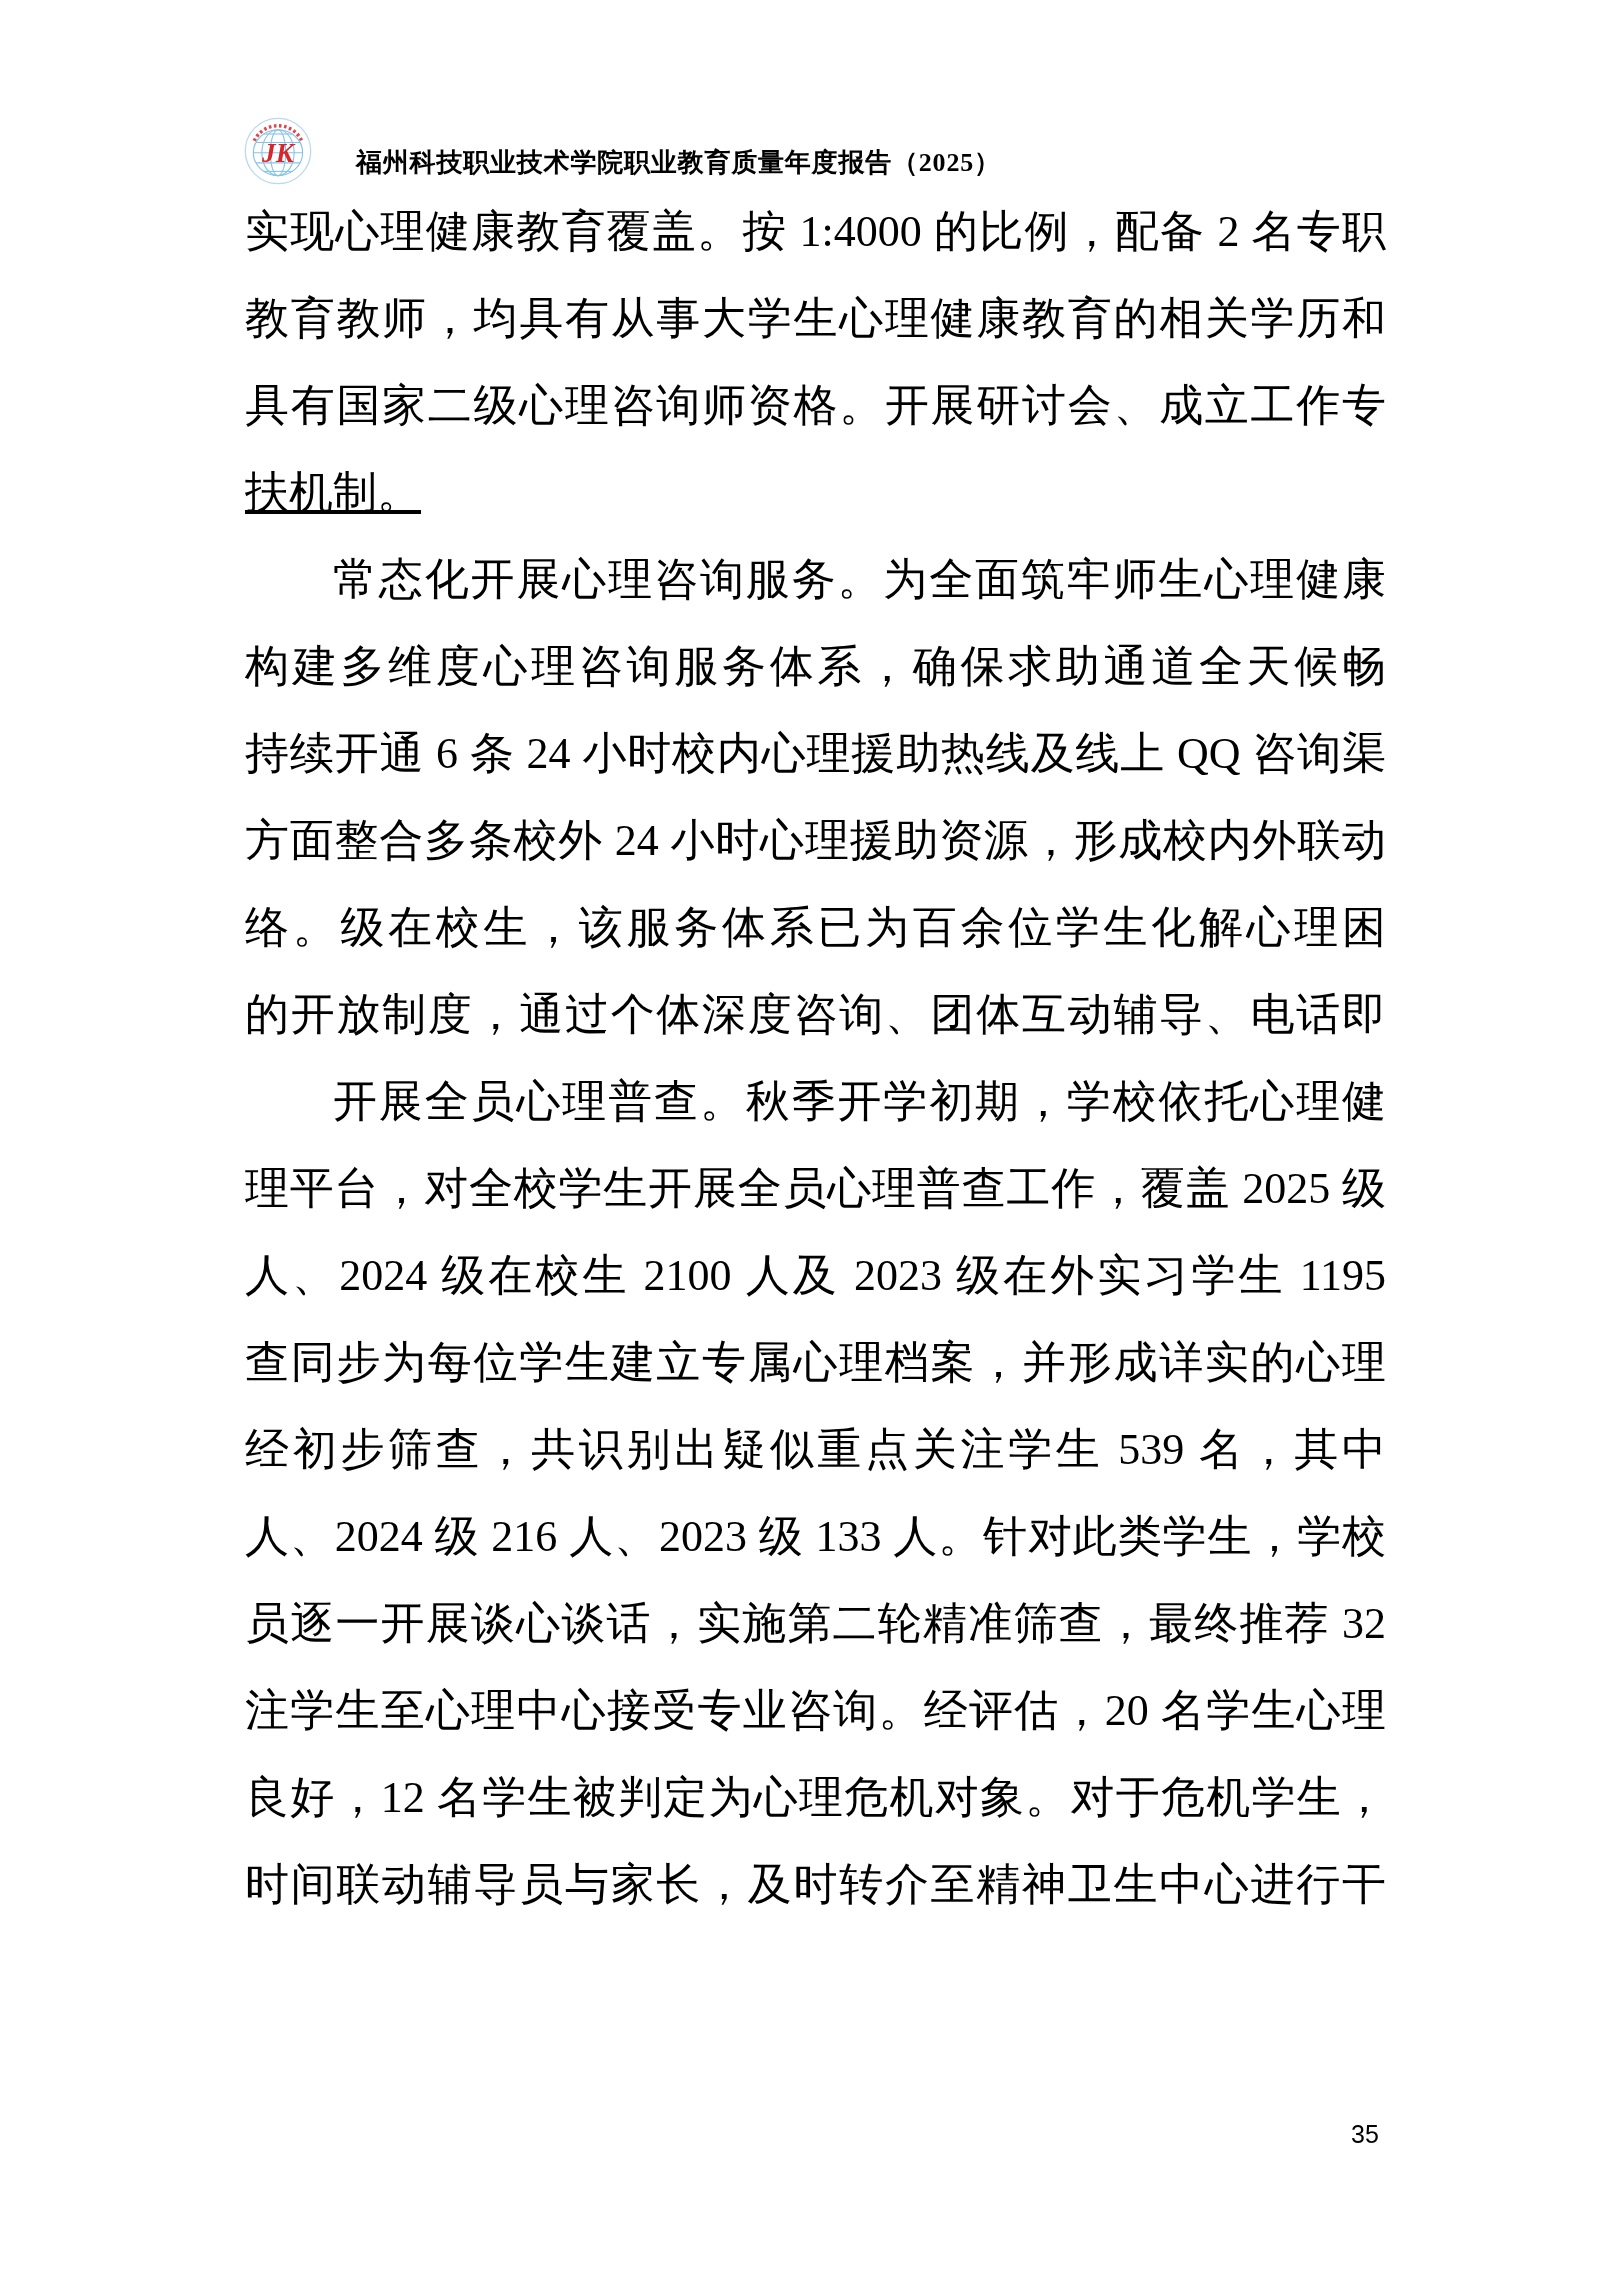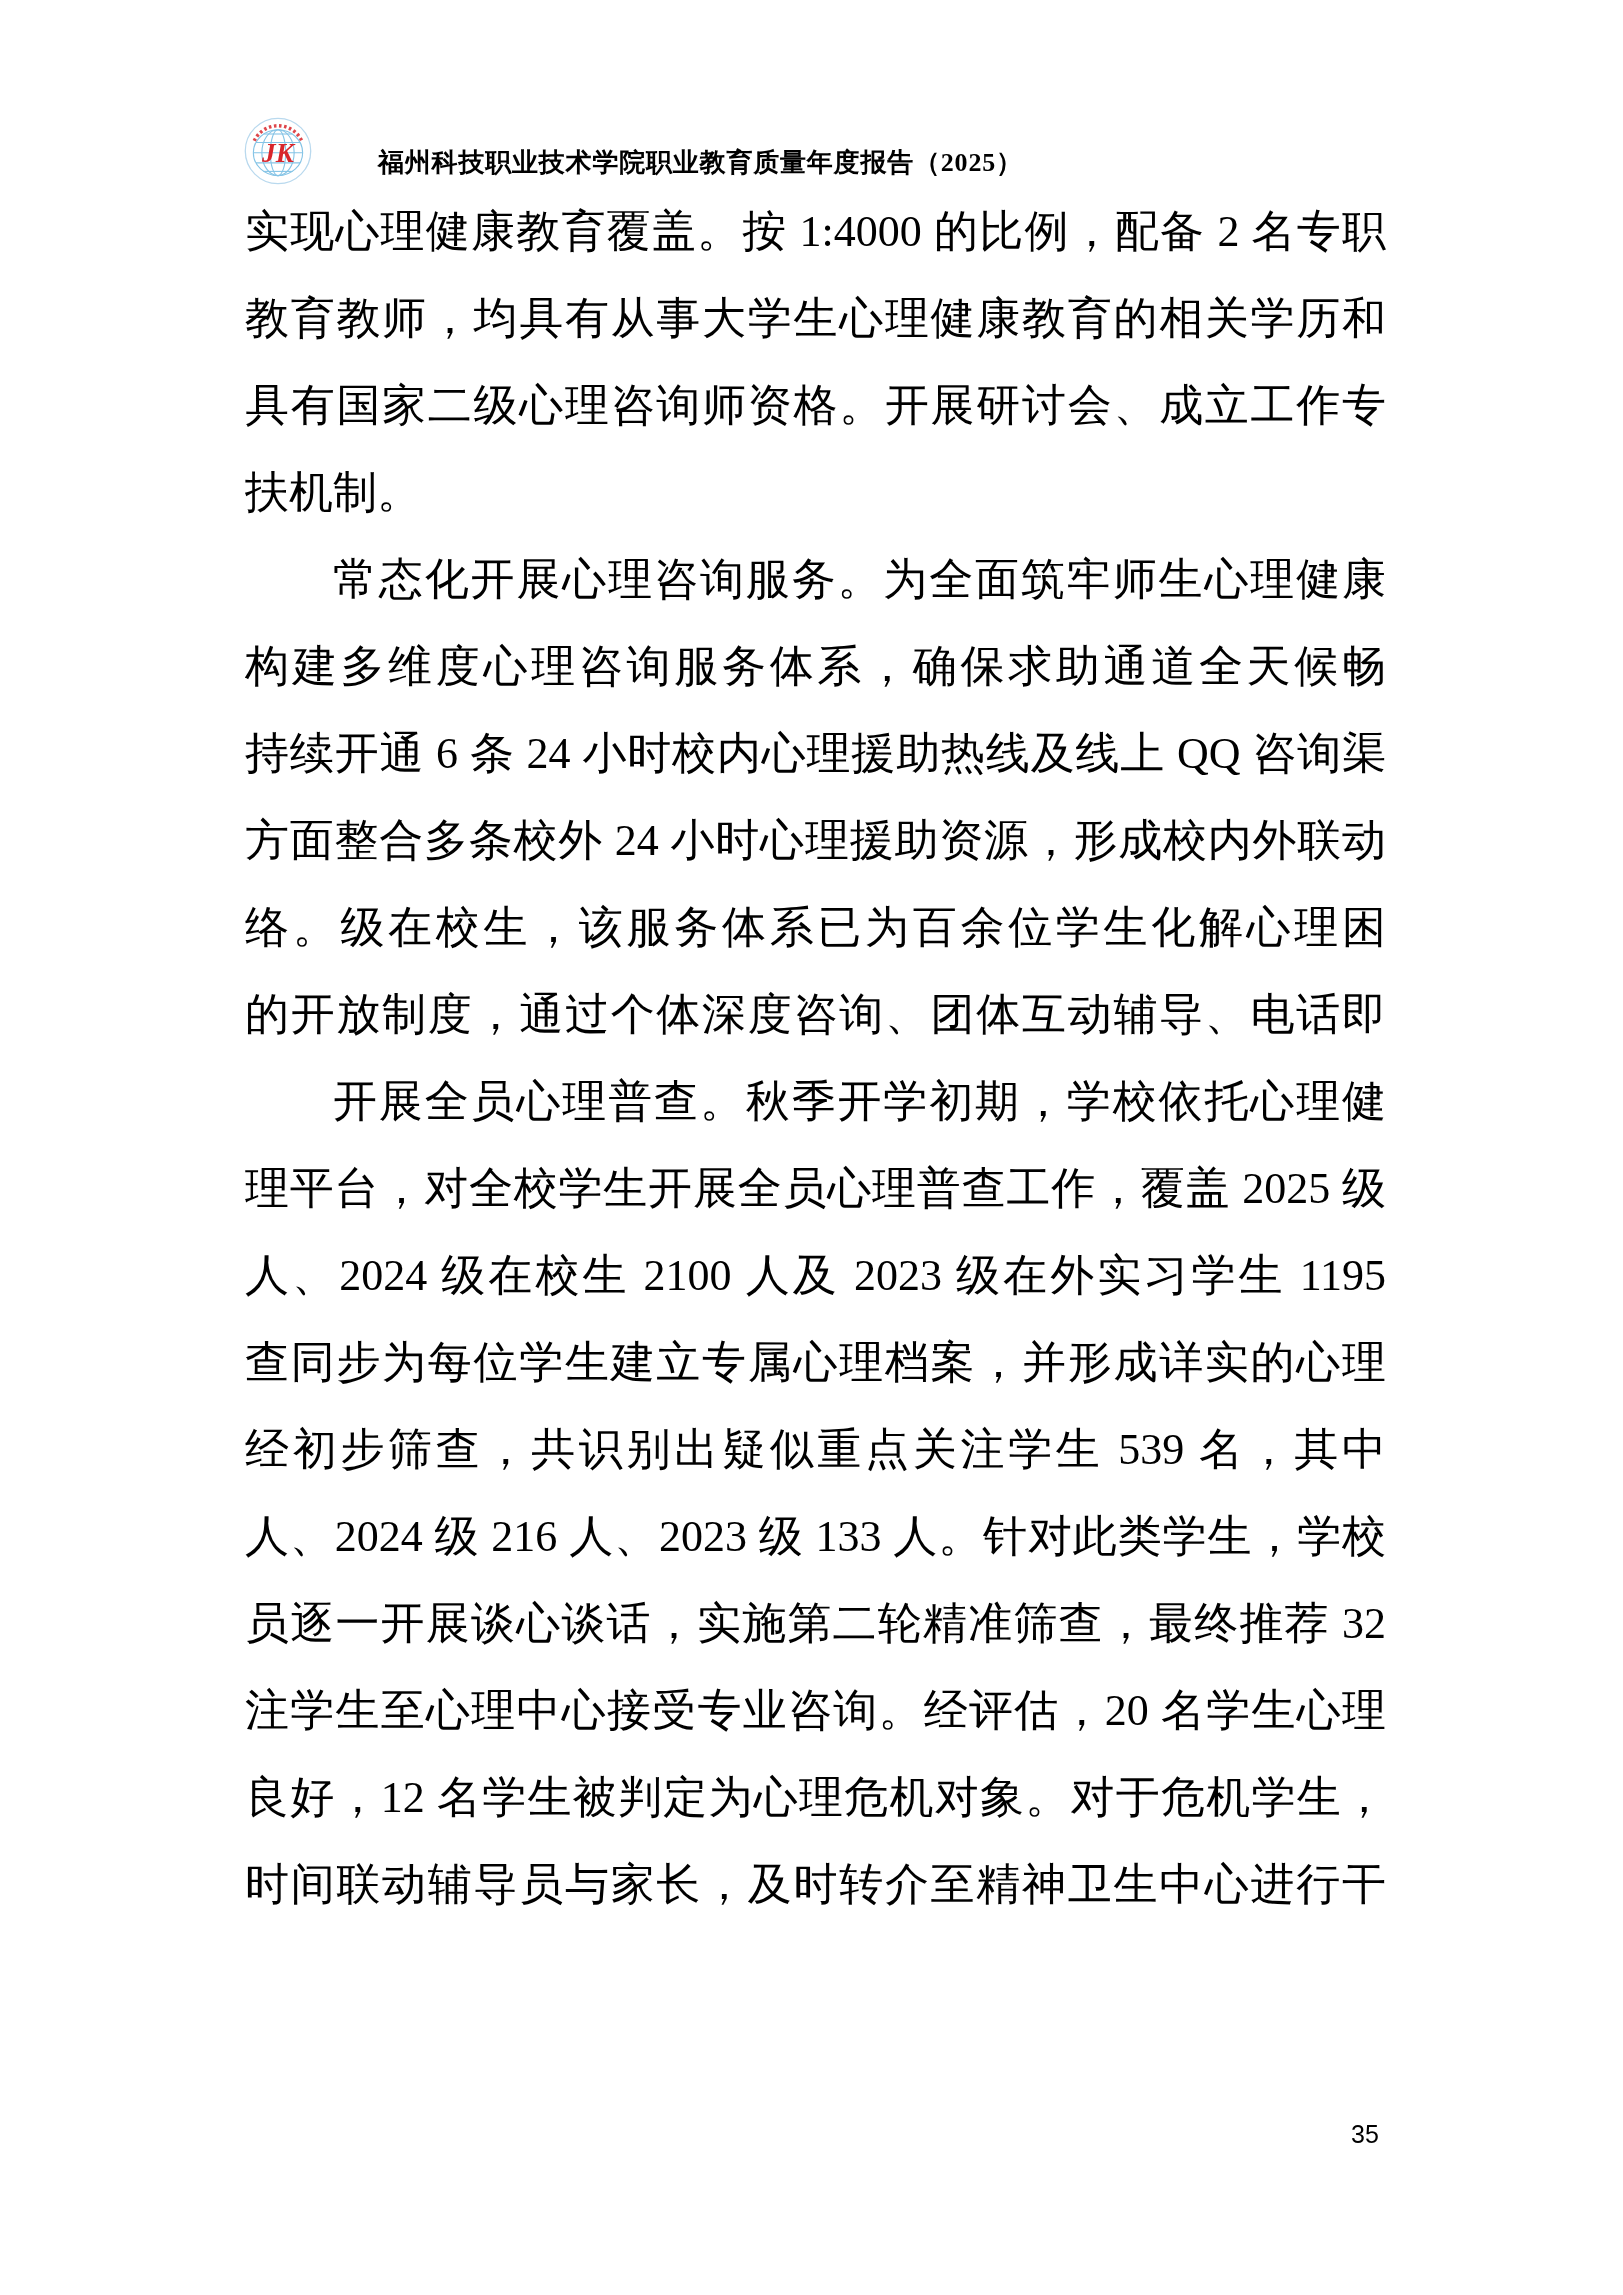--- a/index.html
+++ b/index.html
@@ -11,21 +11,21 @@
     color: #000000;
     font-family: "Liberation Serif", "DejaVu Serif", serif;
     overflow: hidden;
   }
   .header {
     position: absolute;
     left: 244px;
     top: 117px;
     display: flex;
     align-items: flex-end;
-    gap: 22px;
+    gap: 0;
   }
   .logo {
     width: 68px;
     height: 68px;
     flex: 0 0 auto;
   }
   .header-title {
     font-size: 26px;
     font-weight: bold;
     letter-spacing: 0.8px;
@@ -40,21 +40,21 @@
     width: 1141px;
   }
   .line {
     height: 87px;
     line-height: 87px;
     font-size: 44px;
     text-align: justify;
     text-align-last: justify;
     overflow: hidden;
   }
-  .line.short { text-align: center; text-align-last: left; }
+  .line.short { text-align: center; text-align-last: left; text-decoration: underline; }
   .line.indent { text-indent: 2em; }
   .page-number {
     position: absolute;
     left: 1351px;
     top: 2120px;
     font-size: 25px;
     font-family: "Liberation Sans", "DejaVu Sans", sans-serif;
   }
 </style>
 </head>

